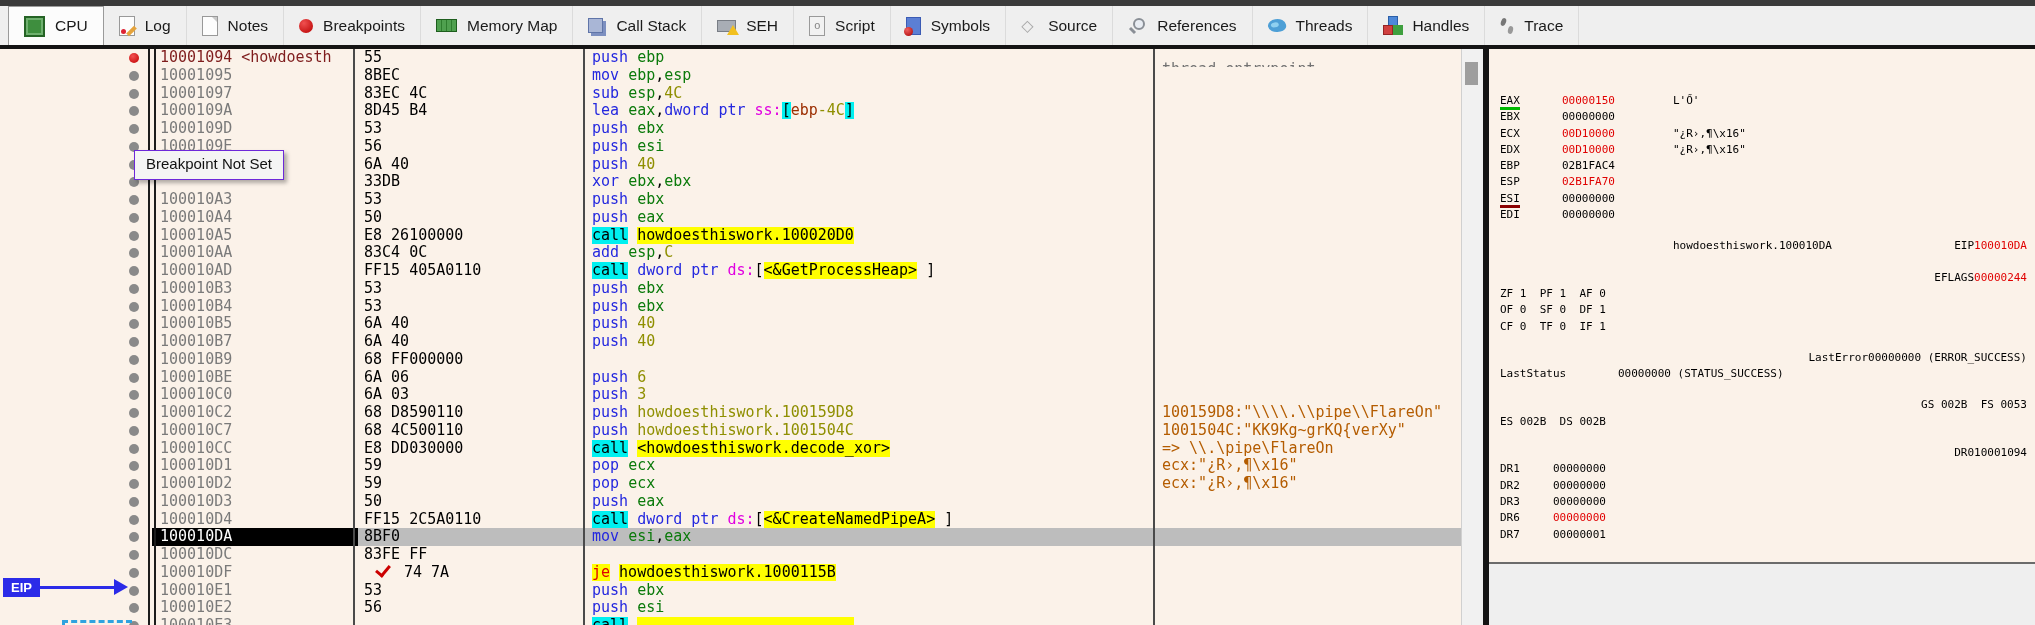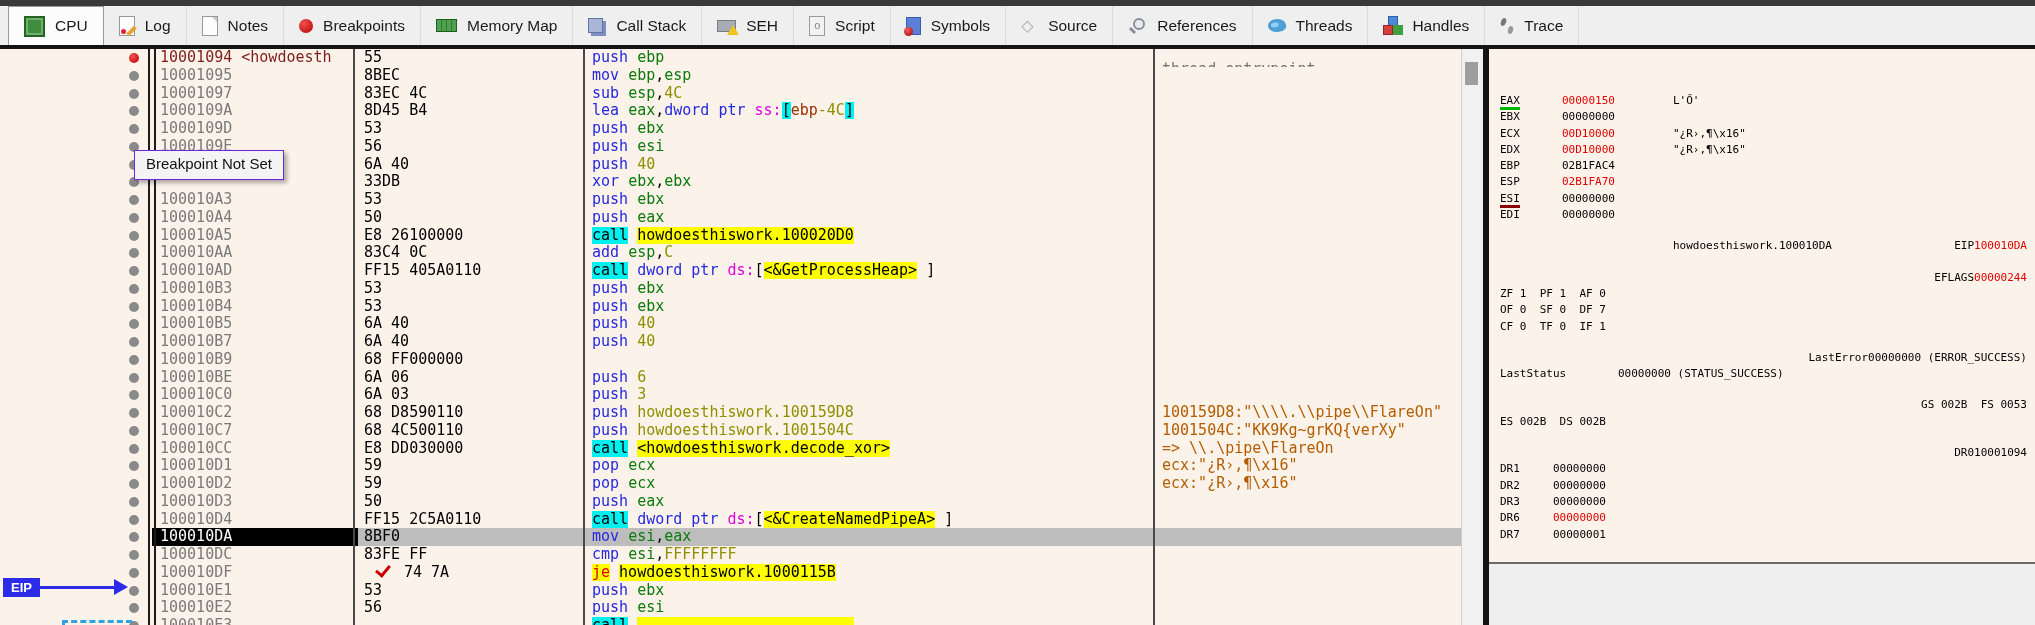--- a/index.html
+++ b/index.html
@@ -331,21 +331,20 @@
         <div class="drow sel">
           <span class="dot "></span>
           <div class="cell addr ">100010DA</div>
           <div class="cell bytes">8BF0</div>
           <div class="cell dis"><span class="t-mn">mov</span><span class="t-pl"> </span><span class="t-reg">esi</span><span class="t-pl">,</span><span class="t-reg">eax</span></div>
         </div>
         <div class="drow">
           <span class="dot "></span>
           <div class="cell addr ">100010DC</div>
           <div class="cell bytes">83FE FF</div>
-          <div class="cell dis"><span class="t-mn">cmp</span><span class="t-pl"> </span><span class="t-reg">esi</span><span class="t-pl">,</span><span class="t-num">FFFFFFFF</span></div>
         </div>
         <div class="drow">
           <span class="dot "></span>
           <div class="cell addr ">100010DF</div>
           <div class="cell bytes"><span class="jchk"></span>74 7A</div>
           <div class="cell dis"><span class="t-jcc">je</span><span class="t-pl"> </span><span class="t-tgt">howdoesthiswork.1000115B</span></div>
         </div>
         <div class="drow">
           <span class="dot "></span>
           <div class="cell addr ">100010E1</div>
@@ -388,21 +387,21 @@
       <div class="rrow "><span class="rname w62"><span class="nm">EBX</span></span><span class="rval">00000000</span></div>
       <div class="rrow "><span class="rname w62"><span class="nm">ECX</span></span><span class="rval red">00D10000</span><span class="rinfo">"¿R›,¶\x16"</span></div>
       <div class="rrow "><span class="rname w62"><span class="nm">EDX</span></span><span class="rval red">00D10000</span><span class="rinfo">"¿R›,¶\x16"</span></div>
       <div class="rrow "><span class="rname w62"><span class="nm">EBP</span></span><span class="rval">02B1FAC4</span></div>
       <div class="rrow "><span class="rname w62"><span class="nm">ESP</span></span><span class="rval red">02B1FA70</span></div>
       <div class="rrow "><span class="rname w62"><span class="nm ur">ESI</span></span><span class="rval">00000000</span></div>
       <div class="rrow "><span class="rname w62"><span class="nm">EDI</span></span><span class="rval">00000000</span></div>
       <div class="rrow sec"><span class="rname w62"><span class="nm">EIP</span></span><span class="rval red">100010DA</span><span class="rinfo">howdoesthiswork.100010DA</span></div>
       <div class="rrow sec"><span class="rname w97"><span class="nm">EFLAGS</span></span><span class="rval red">00000244</span></div>
       <div class="rrow">ZF 1  PF 1  AF 0</div>
-      <div class="rrow">OF 0  SF 0  DF 7</div>
+      <div class="rrow">OF 0  SF 0  DF 1</div>
       <div class="rrow">CF 0  TF 0  IF 1</div>
       <div class="rrow sec"><span class="rname w118"><span class="nm">LastError</span></span><span class="rval">00000000</span><span class="rinline"> (ERROR_SUCCESS)</span></div>
       <div class="rrow "><span class="rname w118"><span class="nm">LastStatus</span></span><span class="rval">00000000</span><span class="rinline"> (STATUS_SUCCESS)</span></div>
       <div class="rrow sec">GS 002B  FS 0053</div>
       <div class="rrow">ES 002B  DS 002B</div>
       <div class="rrow sec"><span class="rname w53"><span class="nm">DR0</span></span><span class="rval">10001094</span></div>
       <div class="rrow "><span class="rname w53"><span class="nm">DR1</span></span><span class="rval">00000000</span></div>
       <div class="rrow "><span class="rname w53"><span class="nm">DR2</span></span><span class="rval">00000000</span></div>
       <div class="rrow "><span class="rname w53"><span class="nm">DR3</span></span><span class="rval">00000000</span></div>
       <div class="rrow "><span class="rname w53"><span class="nm">DR6</span></span><span class="rval red">00000000</span></div>

